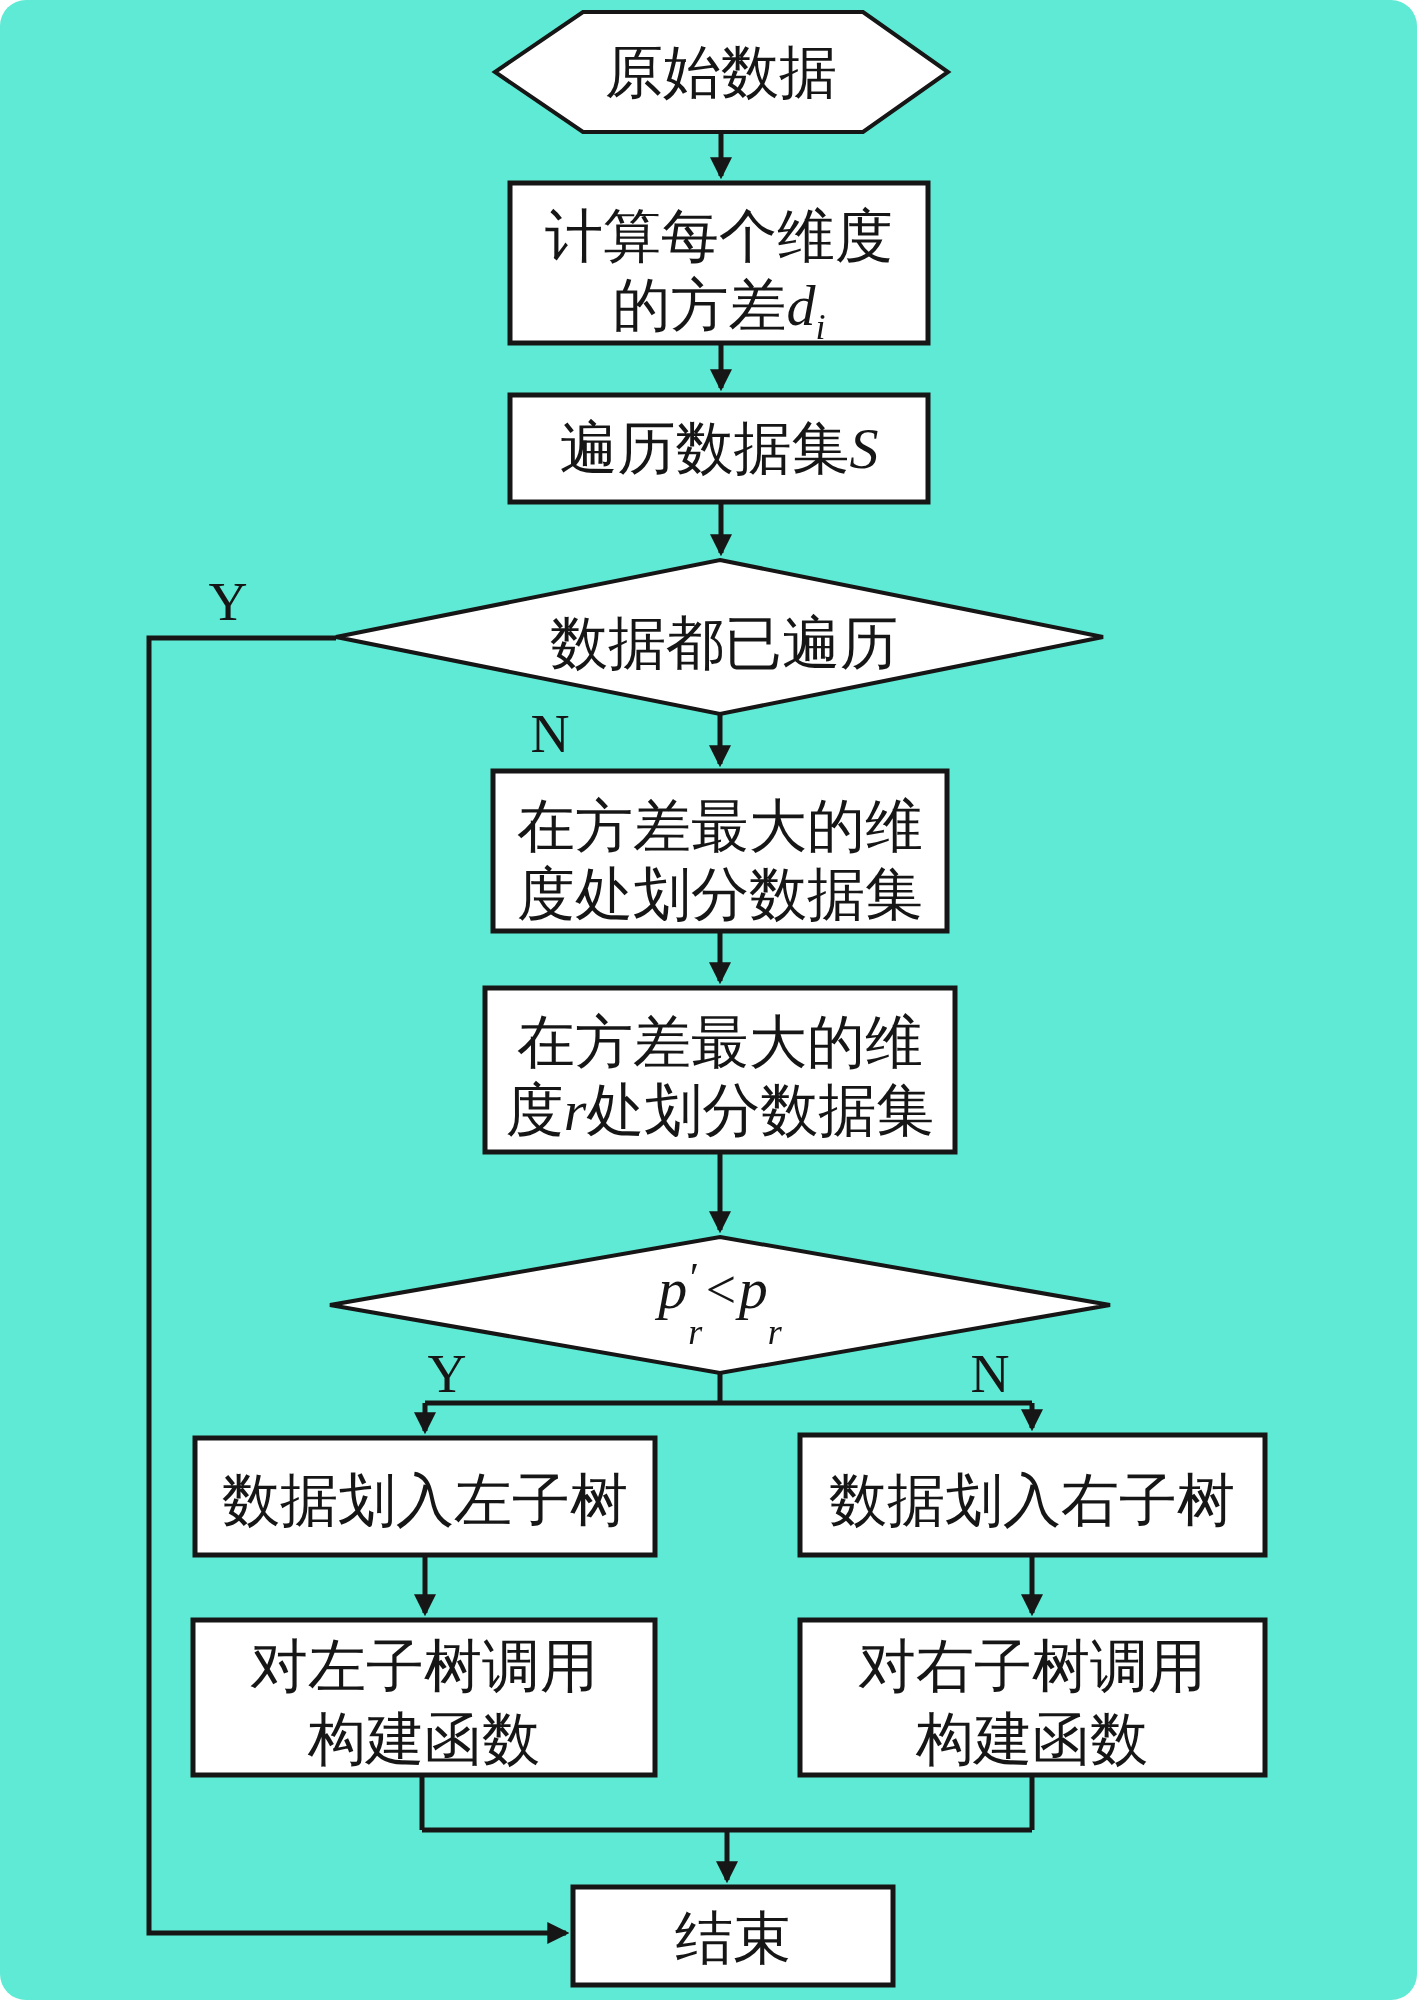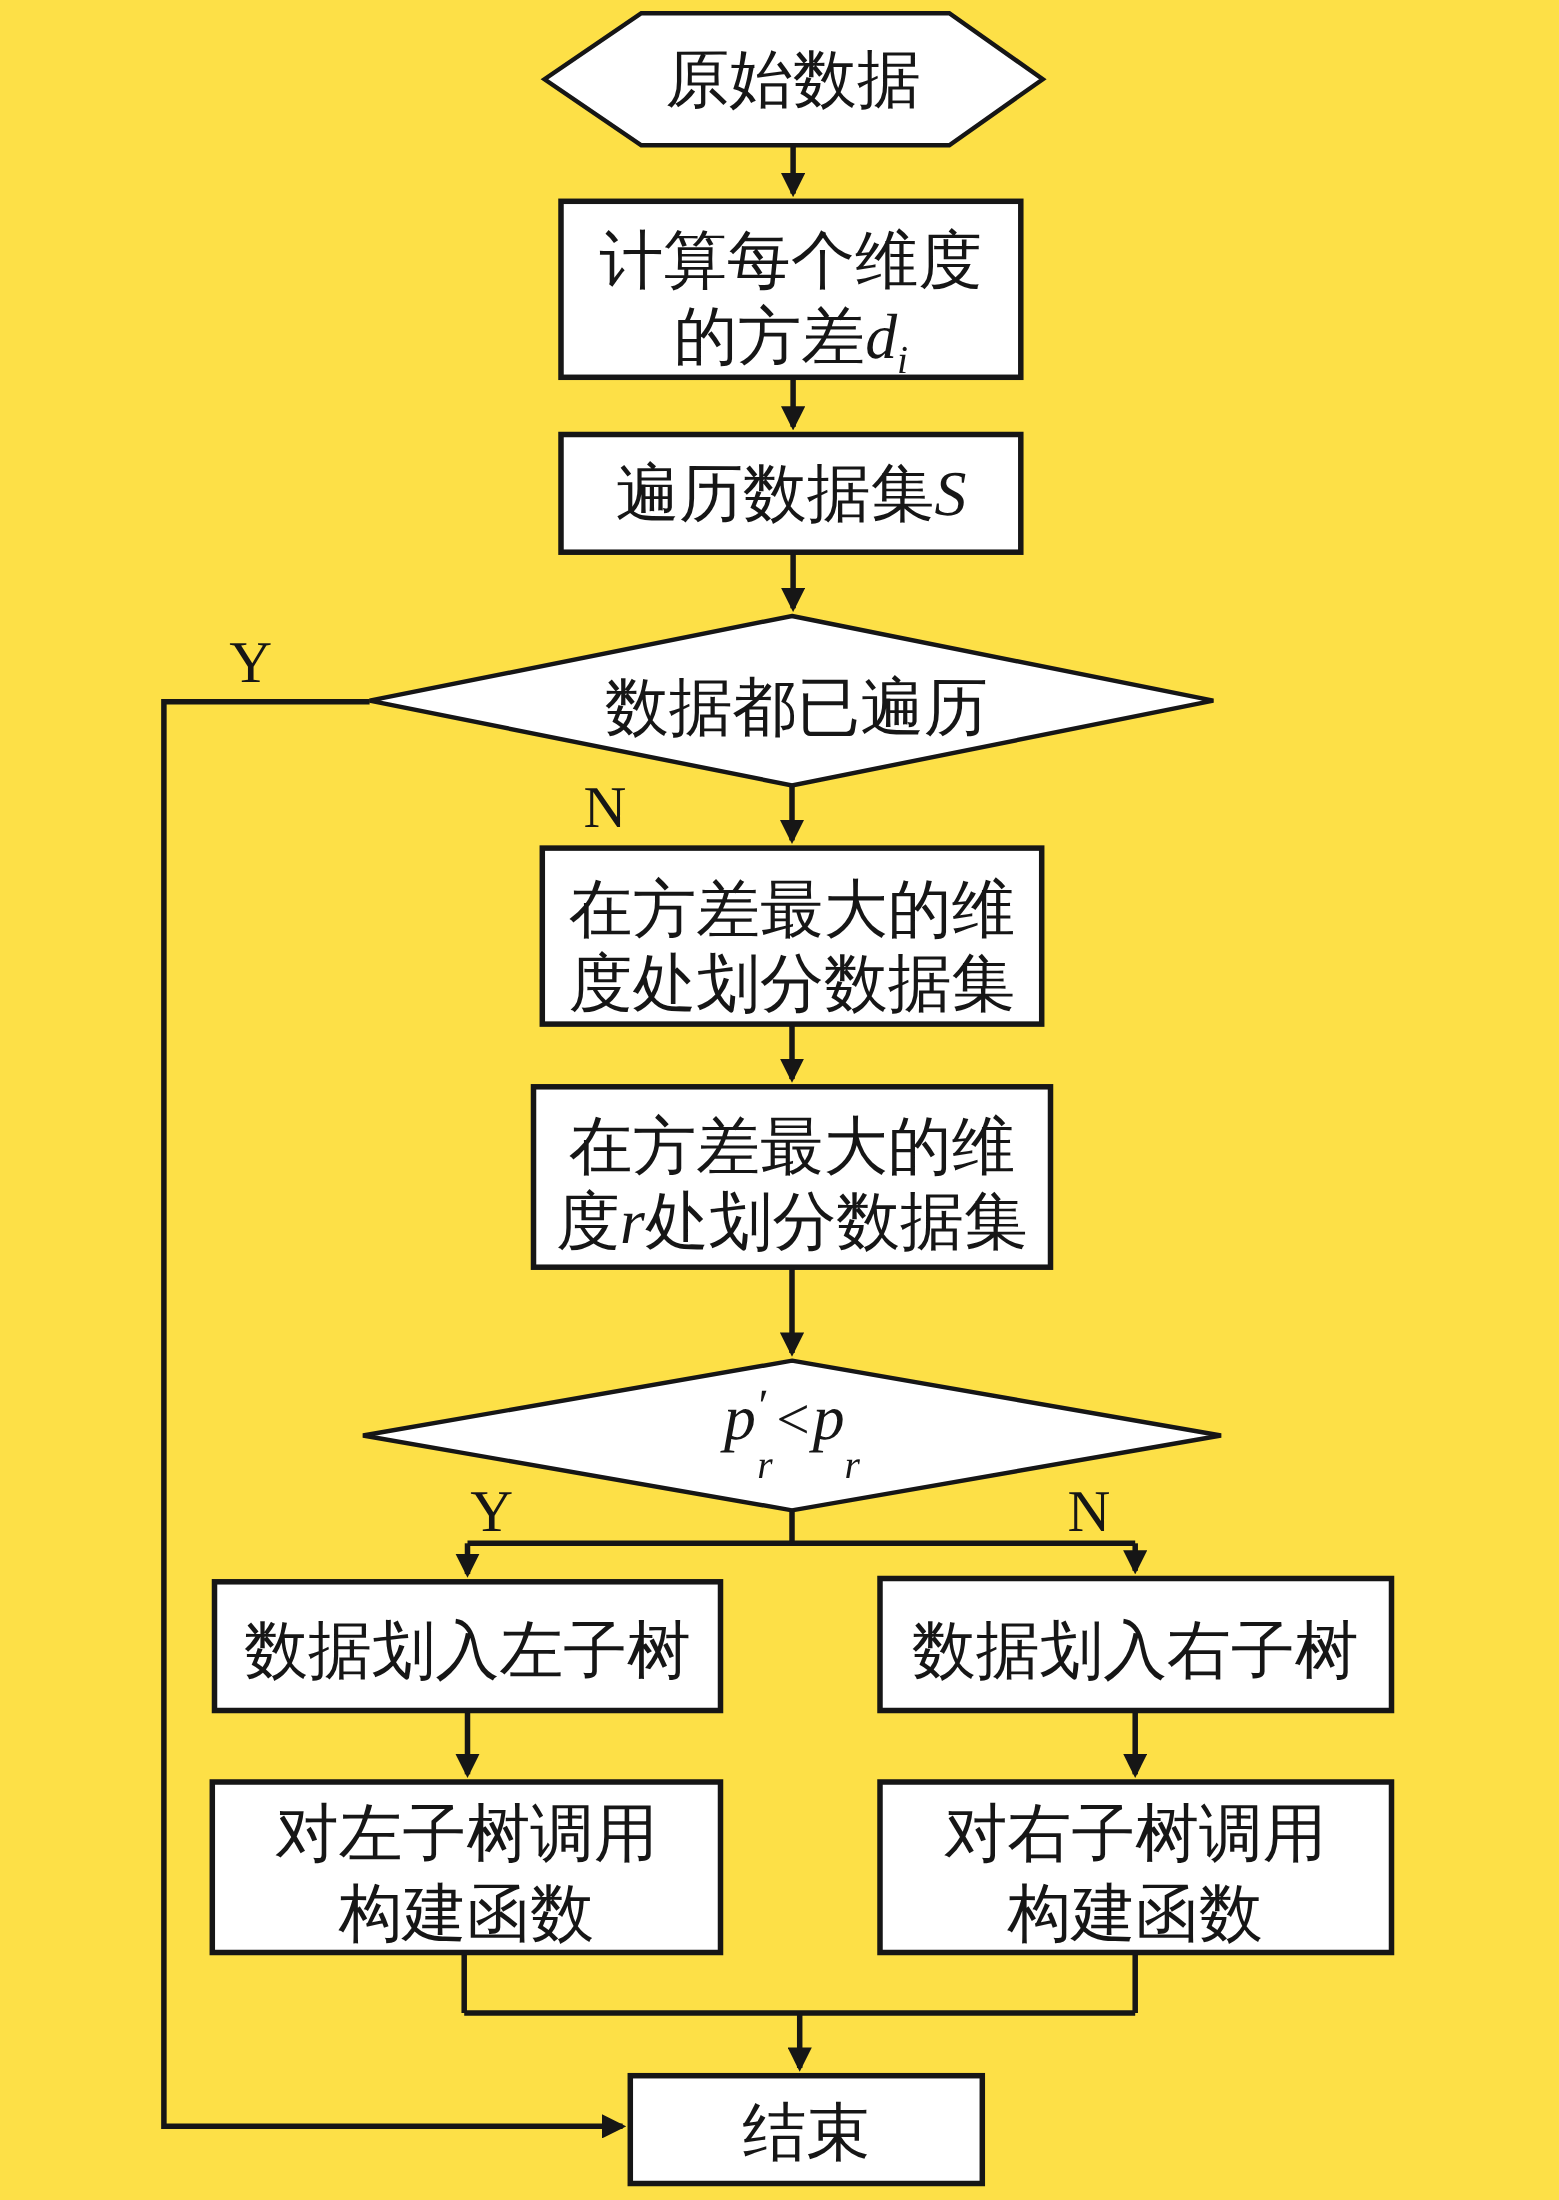--- a/index.html
+++ b/index.html
@@ -1,16 +1,16 @@
 <!DOCTYPE html>
 <html><head>
 <meta charset="utf-8">
 <style>
   html,body{margin:0;padding:0;background:#ffffff;}
-  .stage{position:relative;width:1417px;height:2000px;background:#fde047;}
+  .stage{position:relative;width:1417px;height:2000px;background:#5eead4;border-radius:26px;}
   svg{display:block;}
   .node{fill:#ffffff;stroke:#161616;stroke-width:5;stroke-linejoin:miter;}
   .decision{fill:#ffffff;stroke:#161616;stroke-width:4;stroke-linejoin:miter;}
   .edge{stroke:#161616;stroke-width:5;fill:none;}
   text{fill:#161616;font-family:"Liberation Serif","DejaVu Serif",serif;}
   .cjk{font-size:58px;}
   .branch{font-size:54px;}
   .sub{font-size:36px;font-style:italic;}
   .ital{font-style:italic;}
 </style>

